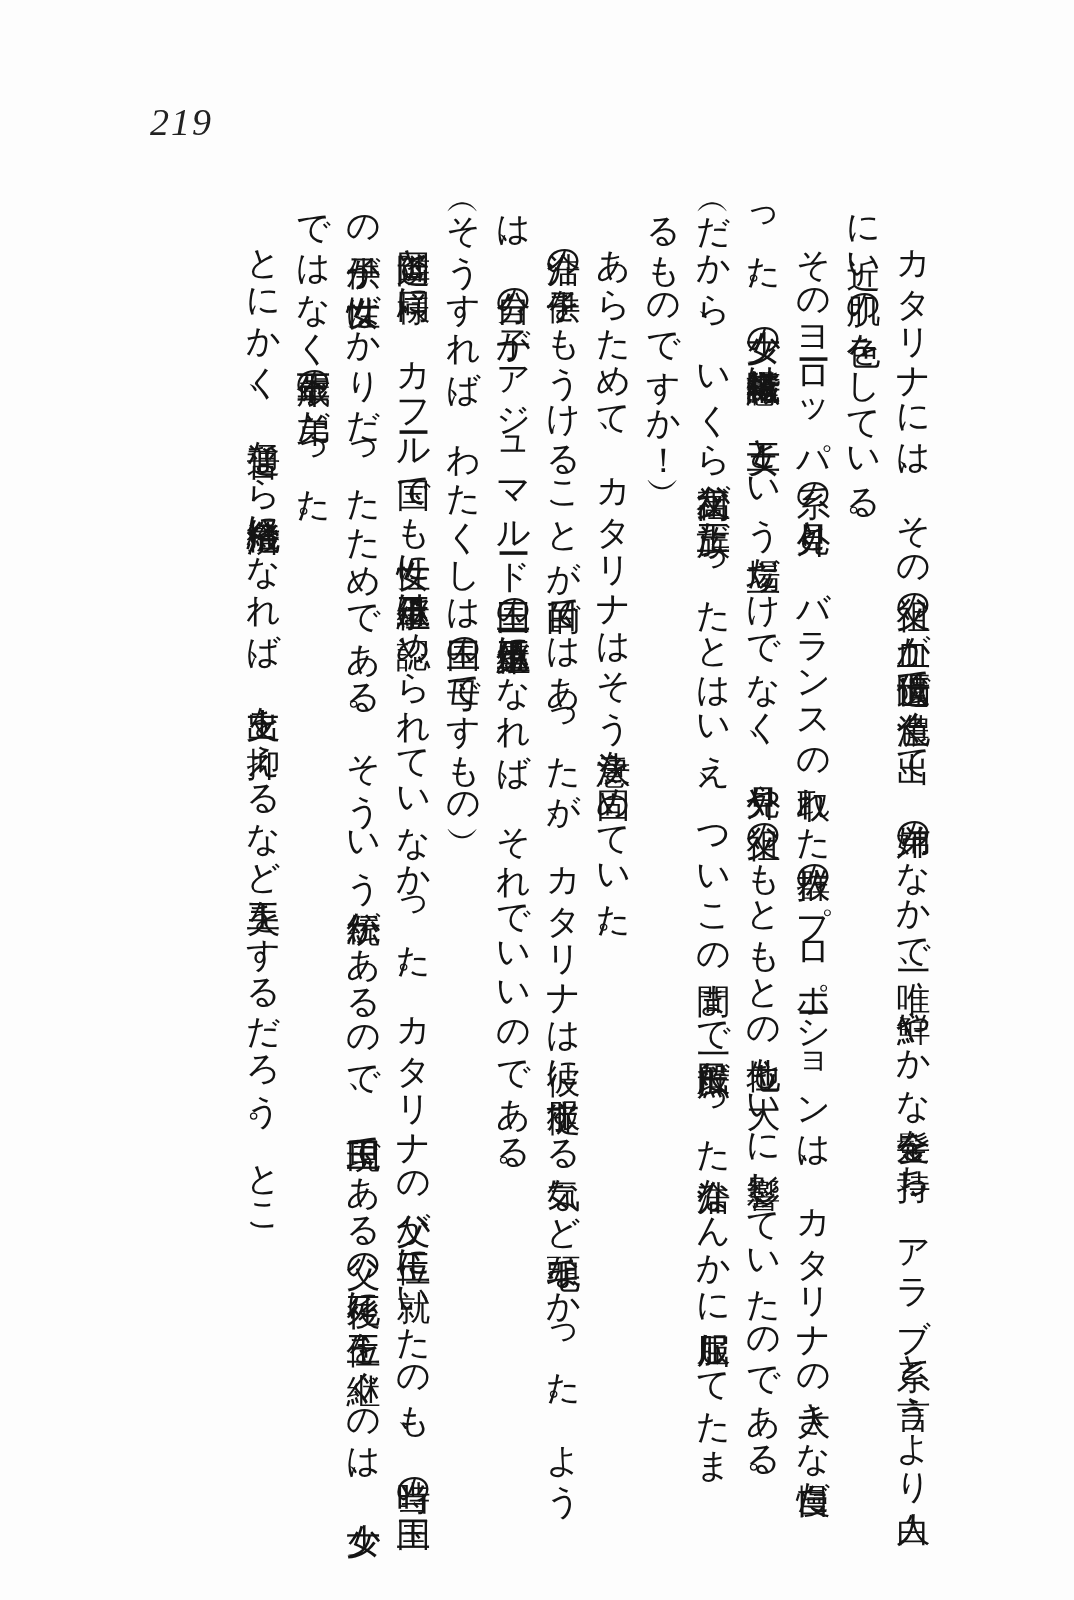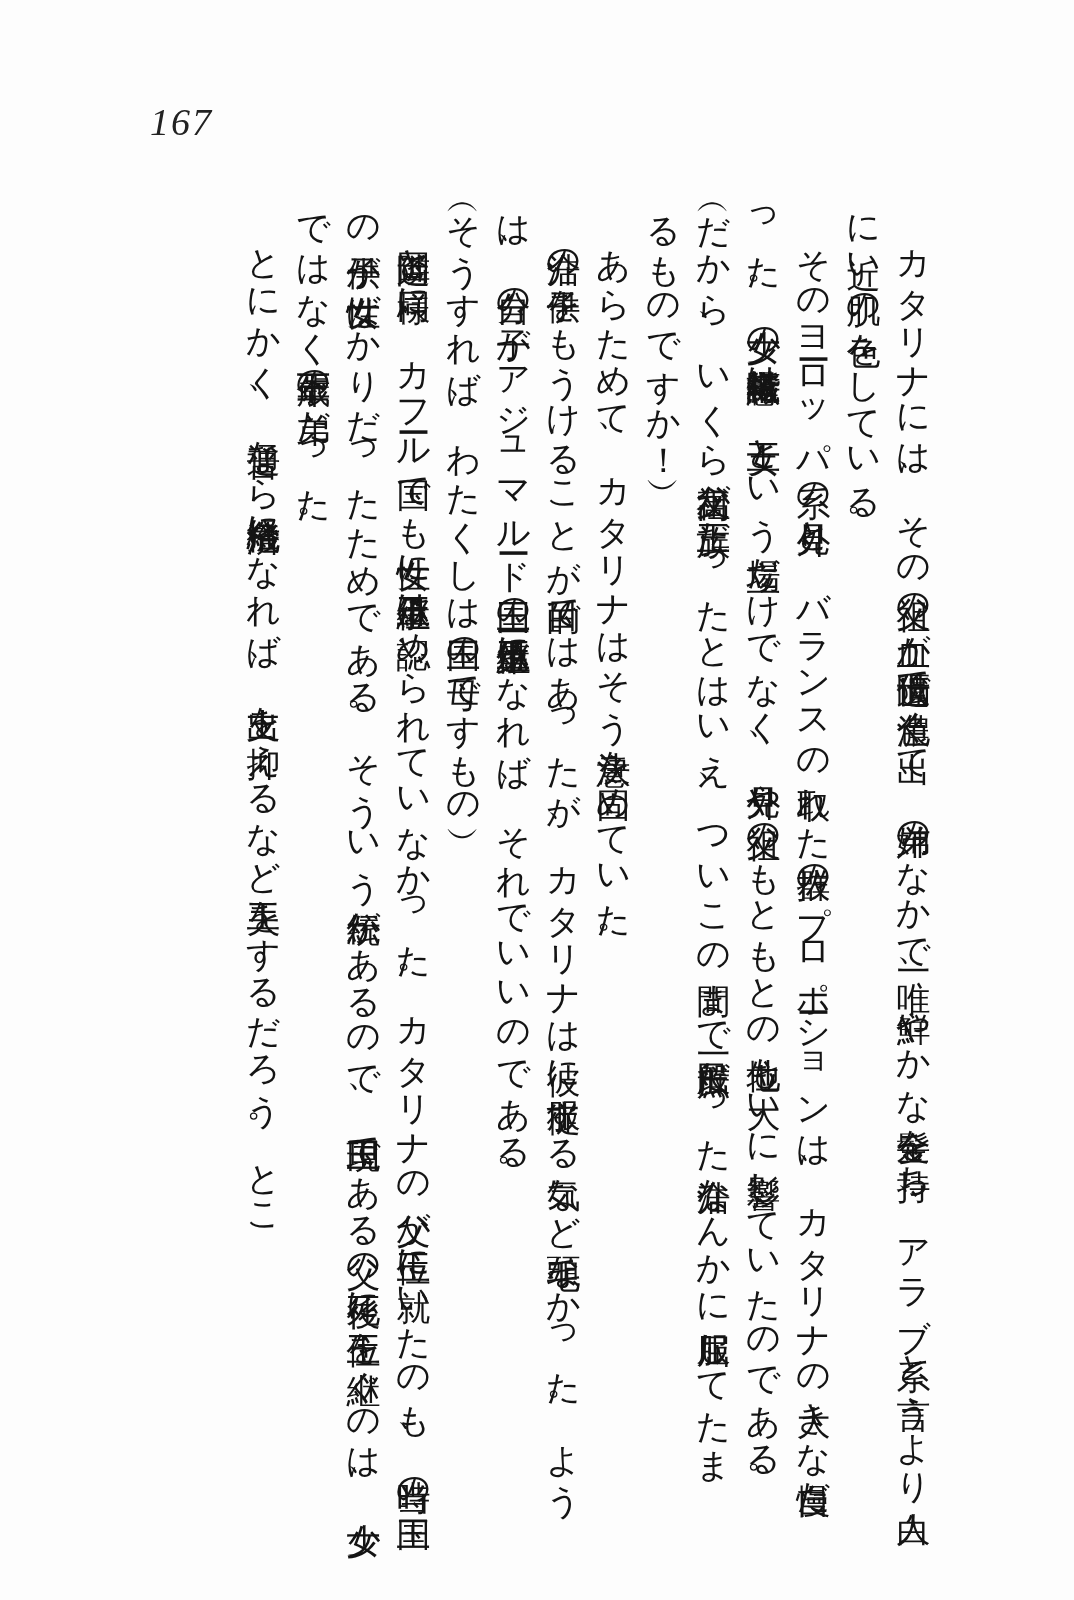--- a/index.html
+++ b/index.html
@@ -40,21 +40,21 @@
     padding: 0;
     text-indent: 1em;
   }
   .text-block p.no-indent {
     text-indent: 0;
   }
 </style>
 </head>
 <body>
 
-<div class="page-number">167</div>
+<div class="page-number">219</div>
 
 <div class="text-block">
   <p>カタリナには、その祖父の血が隔世遺伝で色濃く出て、姉弟のなかで唯一、鮮やかな金髪を持ち、アラブ系と言うより白人に近い肌の色をしている。</p>
   <p>そのヨーロッパ系の外見と、バランスの取れた抜群のプロポーションは、カタリナの大きな自慢だった。少女の特権階級意識は、王女という立場だけでなく、外見や祖父のもともとの地位も大いに影響していたのである。</p>
   <p class="no-indent">（だから、いくら高祖父が王族だったとはいえ、ついこの間まで一般庶民だった浩介なんかに屈服してたまるものですか！）</p>
   <p>あらためて、カタリナはそう決意を固めていた。</p>
   <p>浩介の子供をもうけることが目的ではあったが、カタリナは彼に服従する気など毛頭なかった。ようは、自分の子がアジュマルード王国の王位継承第一位になれば、それでいいのである。</p>
   <p class="no-indent">（そうすれば、わたくしは国王の母ですもの）</p>
   <p>近隣国と同様に、カフール国でも女性に王位継承は認められていなかった。カタリナの父が王位に就いたのも、当時の国王の子供が女性ばかりだったためである。そういう伝統があるので、現国王である父の死後に王位を継ぐのは、少女ではなく三歳年下の弟だった。</p>
   <p>とにかく、普通なら経済危機になれば、支出を抑えるなど工夫をするだろう。とこ</p>

